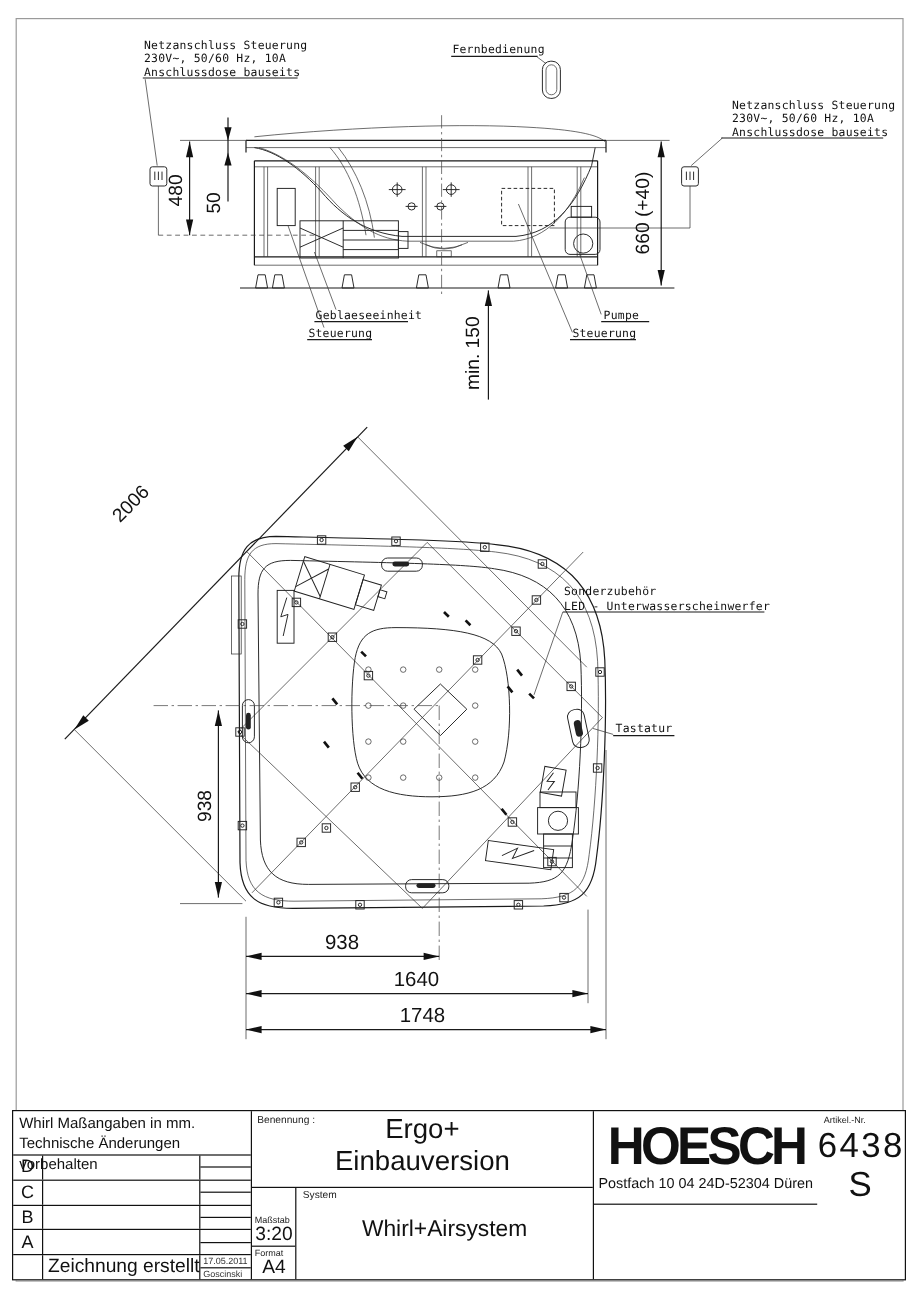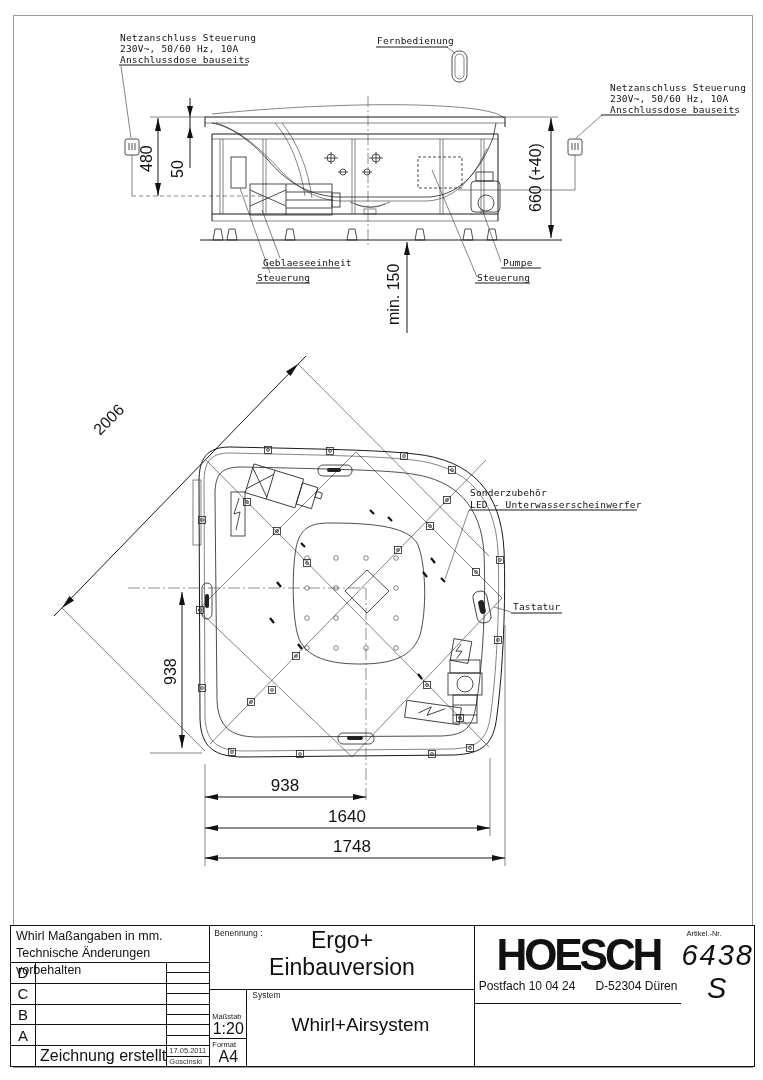--- a/index.html
+++ b/index.html
@@ -38,24 +38,24 @@
   .mass-col{width:37px;border-right:1px solid #111;display:flex;flex-direction:column;}
   .mass-cell{flex:1;position:relative;padding-top:9px;text-align:center;font-size:16px;}
   .mass-cell .lbl{position:absolute;left:2px;top:1px;font-size:7.5px;color:#222;}
   .mass-cell:first-child{border-bottom:1px solid #111;margin-top:21px;}
   .sys-area{flex:1;position:relative;text-align:center;}
   .sys-area .lbl{position:absolute;left:5px;top:0;font-size:8.5px;color:#222;}
   .sys-val{font-size:19px;margin-top:24px;}
   .tb-right{flex:1;display:flex;}
   .brand-cell{height:78px;border-bottom:1px solid #111;position:relative;text-align:center;}
   .brand{font-size:41px;font-weight:bold;letter-spacing:-3px;transform:scaleY(1.08) scaleX(1.04);transform-origin:center;line-height:44px;margin-top:7px;}
-  .addr{display:flex;justify-content:space-between;padding:0 4px;font-size:12px;margin-top:2px;white-space:nowrap;gap:20px;}
+  .addr{display:flex;justify-content:space-between;padding:0 4px;font-size:12px;margin-top:2px;white-space:nowrap;}
   .artikel-cell{flex:1;position:relative;text-align:center;}
   .artikel-cell .lbl{position:absolute;left:5px;top:3px;font-size:7.5px;color:#222;}
-  .artikel-val{font-size:29px;letter-spacing:2px;margin-top:13px;font-style:italic;}
+  .artikel-val{font-size:29px;letter-spacing:2px;margin-top:13px;}
 </style>
 </head>
 <body>
 
 
 
 <div class="frame"></div>
 
 <svg width="763" height="925" viewBox="0 0 763 925" xmlns="http://www.w3.org/2000/svg">
   <defs>
@@ -469,21 +469,21 @@
   <div class="tb-mid">
     <div class="benennung">
       <div class="lbl">Benennung :</div>
       <div class="btitle">Ergo+</div>
       <div class="btitle">Einbauversion</div>
     </div>
     <div class="mid-bottom">
       <div class="mass-col">
         <div class="mass-cell">
           <div class="lbl">Maßstab</div>
-          <div>1:20</div>
+          <div>3:20</div>
         </div>
         <div class="mass-cell">
           <div class="lbl">Format</div>
           <div>A4</div>
         </div>
       </div>
       <div class="sys-area">
         <div class="lbl">System</div>
         <div class="sys-val">Whirl+Airsystem</div>
       </div>

